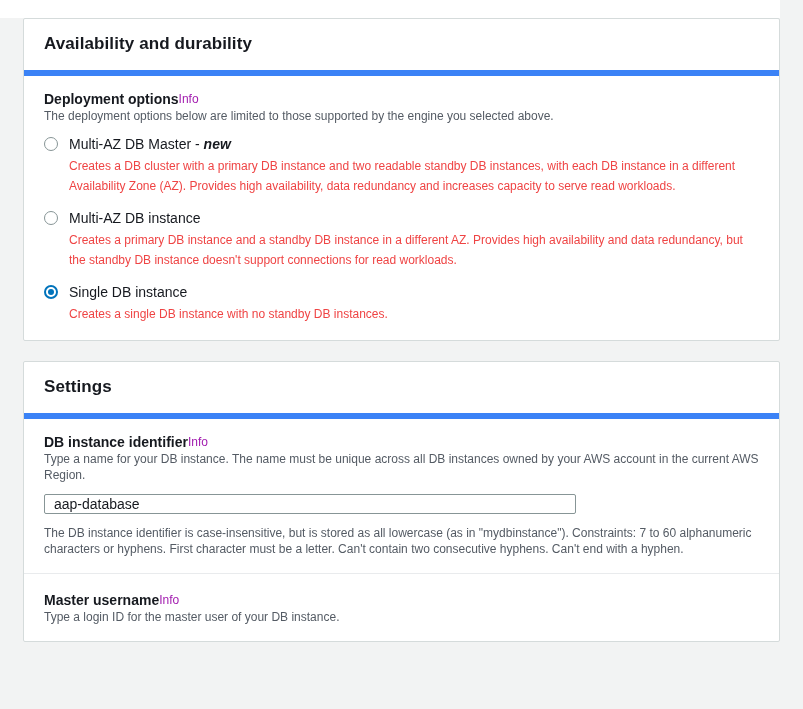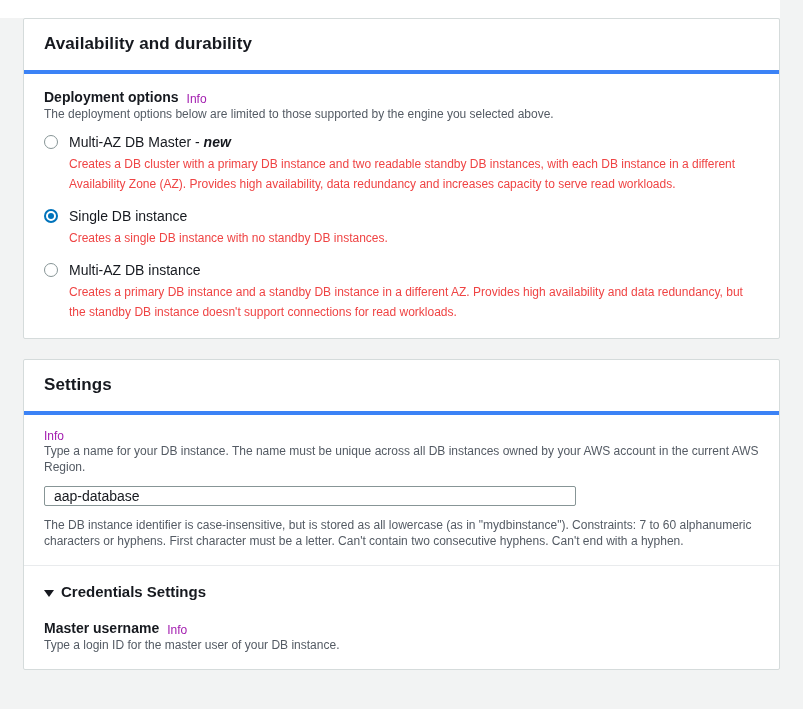--- a/index.html
+++ b/index.html
@@ -29,37 +29,37 @@
     background: #ffffff;
   }
   .card {
     background: #ffffff;
     border: 1px solid #d5dbdb;
     border-radius: 2px;
     margin-bottom: 20px;
   }
   .card-header {
     padding: 14px 20px 15px 20px;
-    border-bottom: 4px solid #3b82f6;
+    border-bottom: 6px solid #3b82f6;
   }
   .card-header h2 {
     margin: 0;
     font-size: 17px;
     line-height: 22px;
     font-weight: bold;
     color: #16191f;
     letter-spacing: 0.1px;
   }
   .card-body {
     padding: 14px 20px 16px 20px;
   }
   .field-label-row {
     display: flex;
-    align-items: flex-end;
-    gap: 8px;
+    align-items: center;
+    gap: 0;
   }
   .field-label {
     font-size: 14px;
     font-weight: bold;
     color: #16191f;
     line-height: 18px;
   }
   .info-link {
     font-size: 12px;
     color: #a21caf;
@@ -194,58 +194,55 @@
 
         <div class="radio-row">
           <span class="radio-outer"></span>
           <span class="radio-content">
             <span class="radio-title"><span>Multi-AZ DB Master - </span><em>new</em></span>
             <div class="radio-desc">Creates a DB cluster with a primary DB instance and two readable standby DB instances, with each DB instance in a different Availability Zone (AZ). Provides high availability, data redundancy and increases capacity to serve read workloads.</div>
           </span>
         </div>
 
         <div class="radio-row">
+          <span class="radio-outer"></span>
+          <span class="radio-content">
+            <span class="radio-title">Multi-AZ DB instance</span>
+            <div class="radio-desc">Creates a primary DB instance and a standby DB instance in a different AZ. Provides high availability and data redundancy, but the standby DB instance doesn't support connections for read workloads.</div>
+          </span>
+        </div>
+
+        <div class="radio-row">
           <span class="radio-outer checked"></span>
           <span class="radio-content">
             <span class="radio-title">Single DB instance</span>
             <div class="radio-desc">Creates a single DB instance with no standby DB instances.</div>
           </span>
         </div>
 
-        <div class="radio-row">
-          <span class="radio-outer"></span>
-          <span class="radio-content">
-            <span class="radio-title">Multi-AZ DB instance</span>
-            <div class="radio-desc">Creates a primary DB instance and a standby DB instance in a different AZ. Provides high availability and data redundancy, but the standby DB instance doesn't support connections for read workloads.</div>
-          </span>
-        </div>
-
       </div>
     </div>
   </section>
 
   <section class="card">
     <div class="card-header">
       <h2>Settings</h2>
     </div>
     <div class="card-body">
 
       <div class="field-label-row">
+        <span class="field-label">DB instance identifier</span>
         <a class="info-link">Info</a>
       </div>
       <div class="field-desc">Type a name for your DB instance. The name must be unique across all DB instances owned by your AWS account in the current AWS Region.</div>
       <input class="input-text" type="text" value="aap-database" style="">
       <div class="constraint-text">The DB instance identifier is case-insensitive, but is stored as all lowercase (as in "mydbinstance"). Constraints: 7 to 60 alphanumeric characters or hyphens. First character must be a letter. Can't contain two consecutive hyphens. Can't end with a hyphen.</div>
 
       <hr class="section-divider">
 
-      <div class="expandable-header">
-        <span class="caret"></span>
-        <span class="expandable-title">Credentials Settings</span>
-      </div>
 
       <div class="sub-field">
         <div class="field-label-row">
           <span class="field-label">Master username</span>
           <a class="info-link">Info</a>
         </div>
         <div class="field-desc">Type a login ID for the master user of your DB instance.</div>
 
       </div>
 

